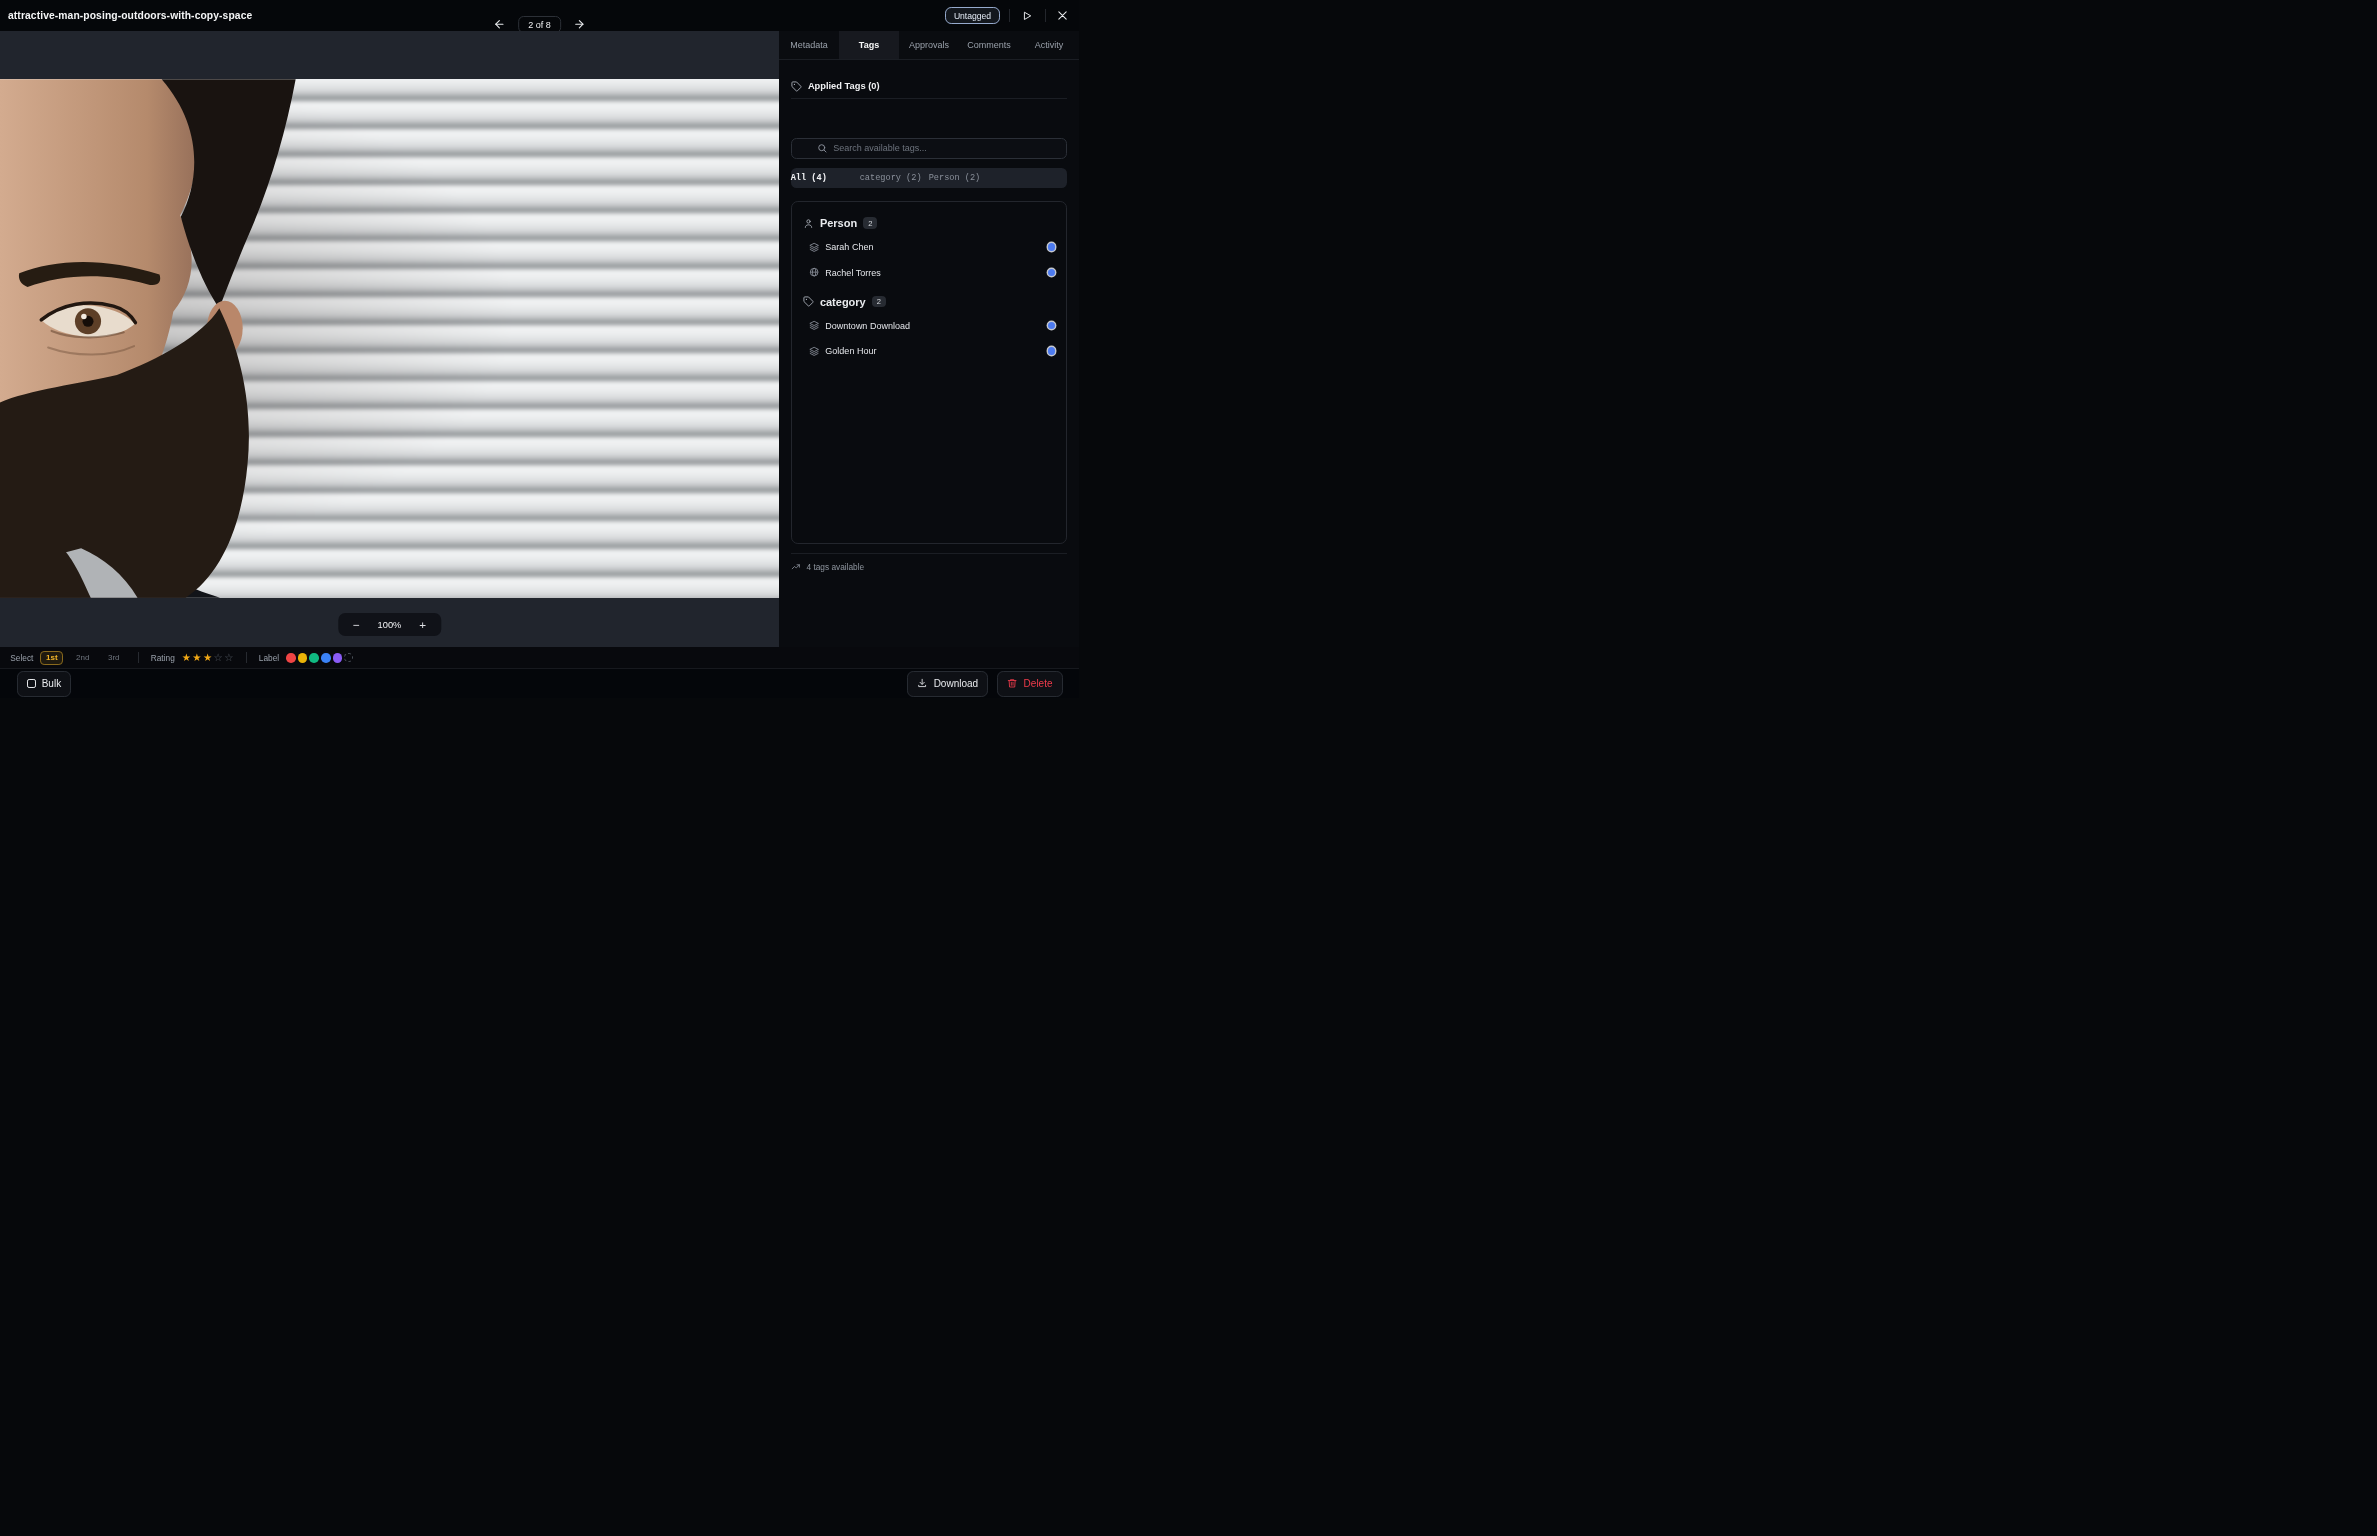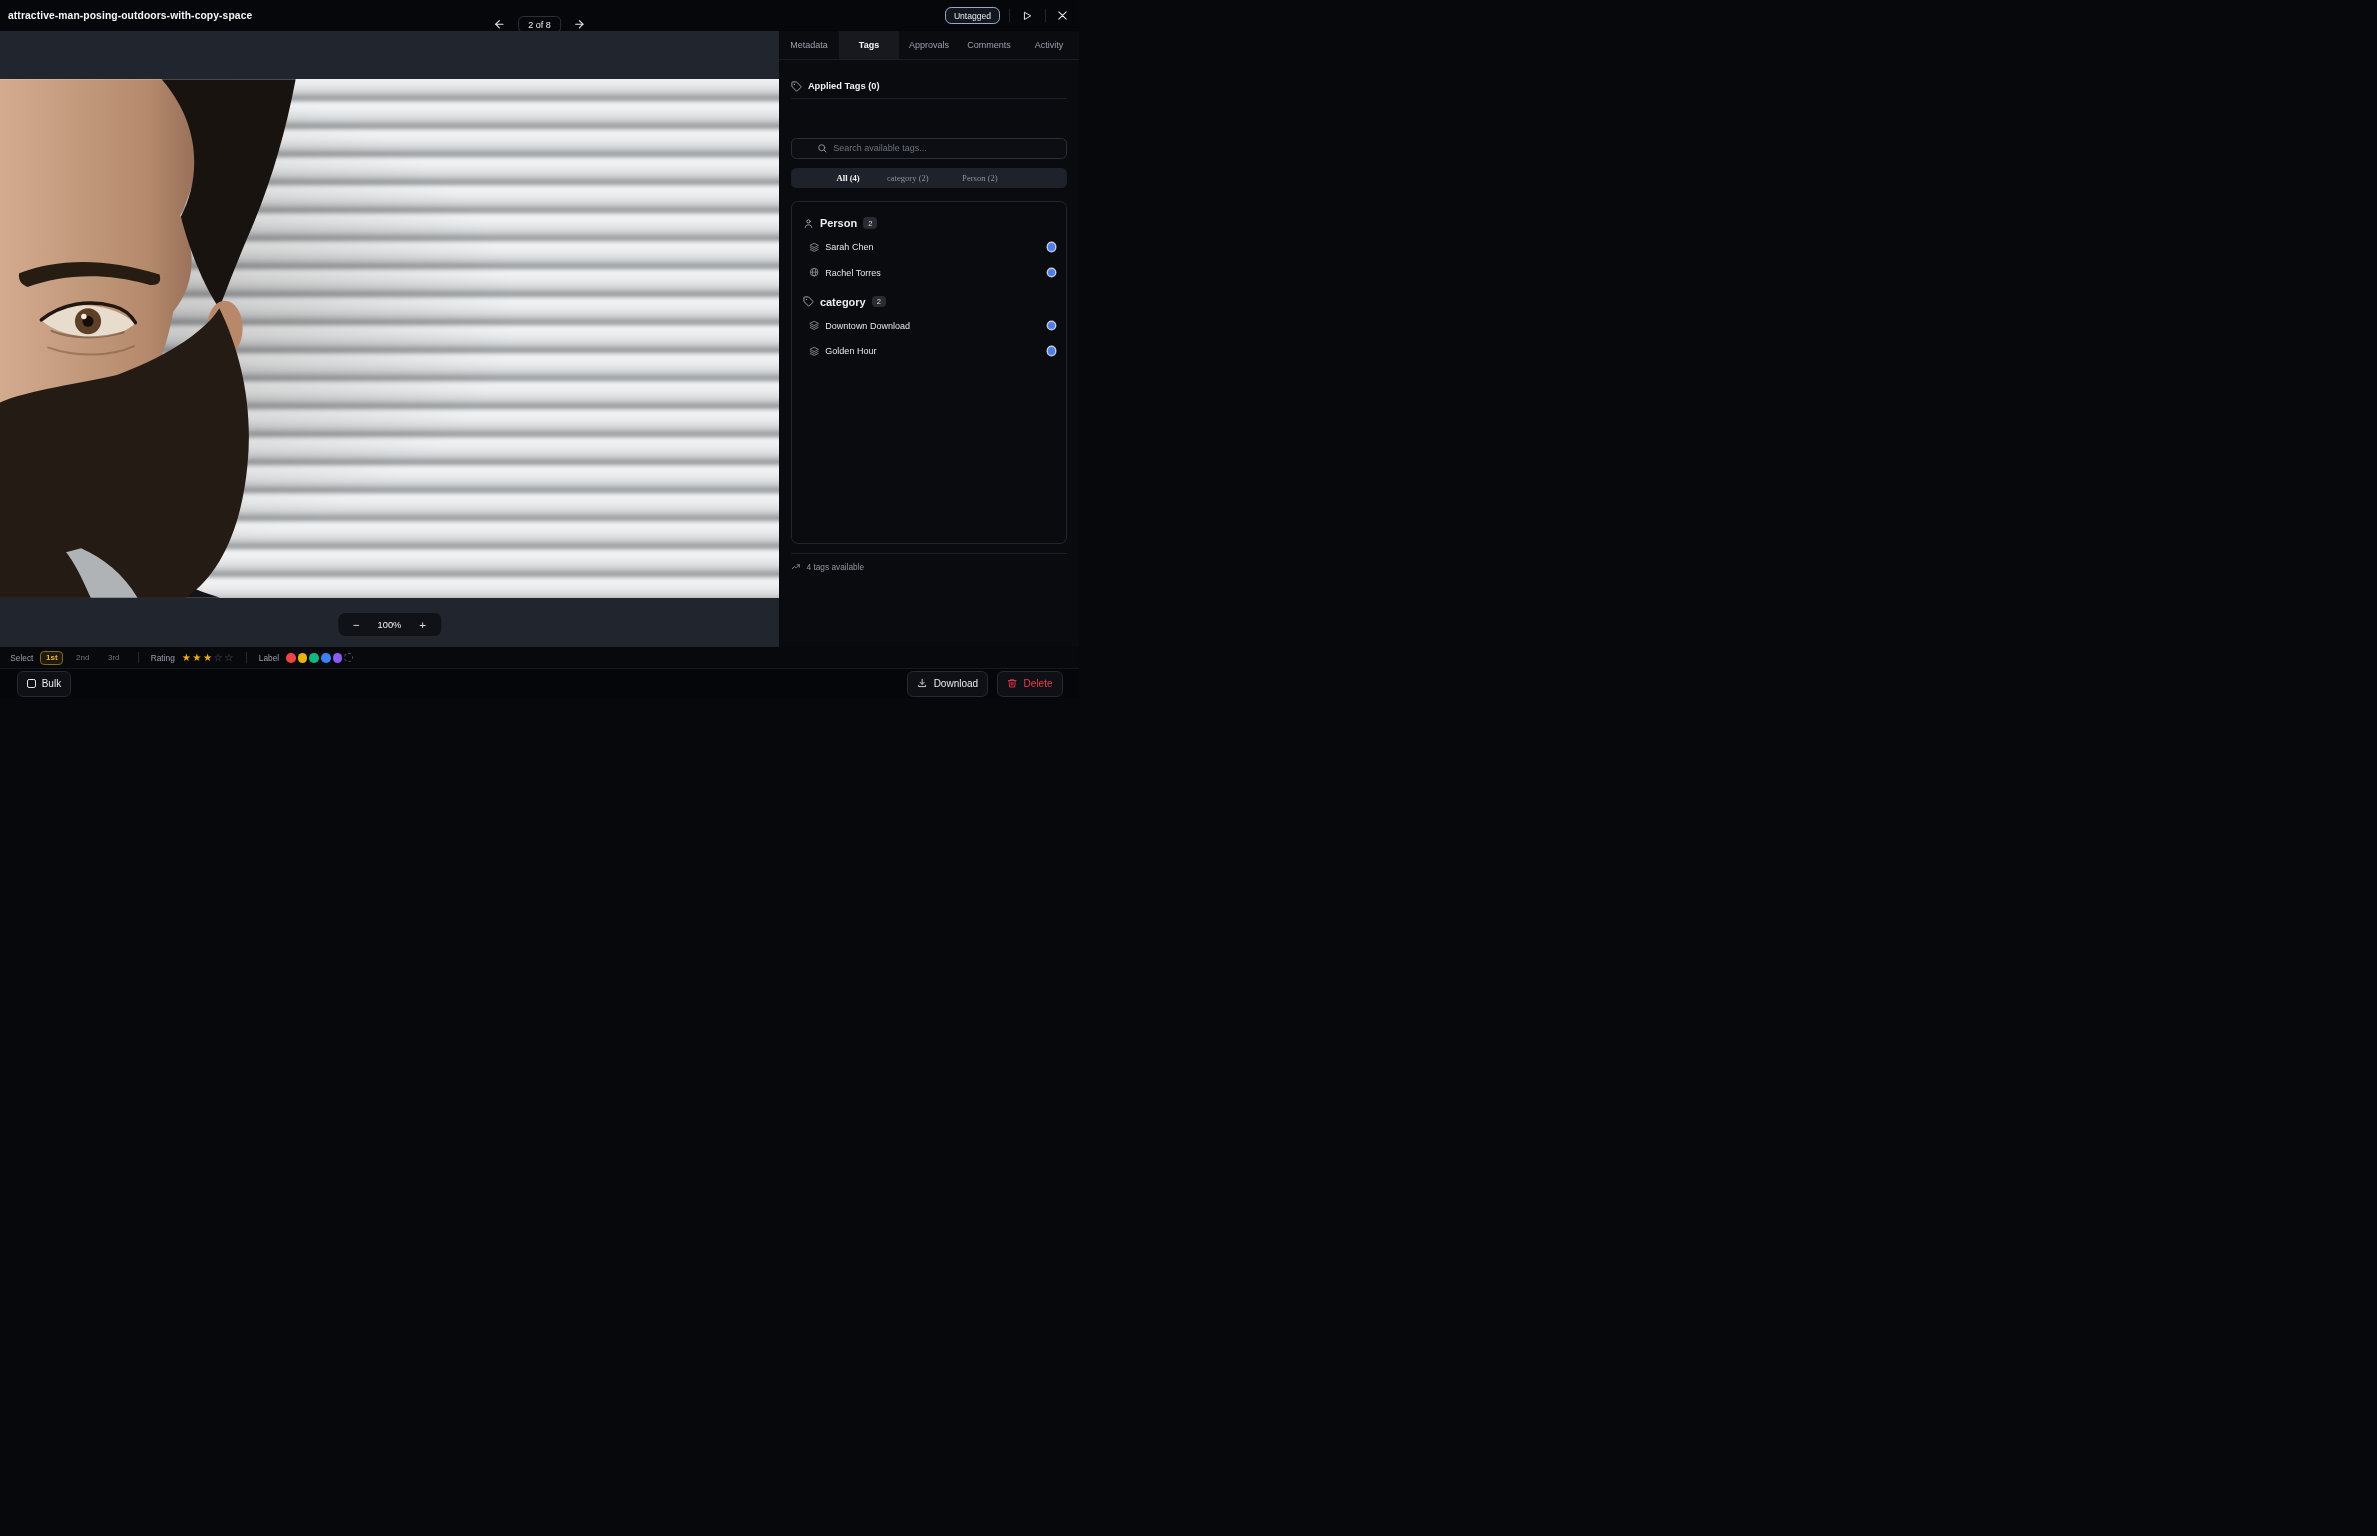--- a/index.html
+++ b/index.html
@@ -47,21 +47,21 @@
   .empty-icon-circle { margin-top:20.6px; width:23.4px; height:23.4px; border-radius:50%; background:#16191f;
     display:flex; align-items:center; justify-content:center; }
   .empty-text { margin-top:8.3px; font-size:9px; color:#9aa1ab; }
 
   .search-box { margin-top:39px; height:20.6px; border:0.7px solid #2b2f37; background:#0c0e13; border-radius:5.5px;
     display:flex; align-items:center; gap:6.2px; padding:0 25px; }
   .search-box input { flex:1; background:none; border:none; outline:none; color:#d7dade; font-size:9px; font-family:inherit; }
   .search-box input::placeholder { color:#6d737d; }
 
   .segmented { margin-top:9px; height:20.6px; background:#1e222a; border-radius:5.5px; display:flex; align-items:center; }
-  .seg { width:69px; text-align:right; font-size:8.6px; color:#8b919b; background:none; border:none; cursor:pointer; font-family:Liberation Serif, serif; }
+  .seg { width:69px; text-align:left; font-size:8.6px; color:#8b919b; background:none; border:none; cursor:pointer; font-family:Liberation Mono, monospace; }
   .seg.active { color:#f3f4f6; font-weight:bold; }
 
   .tag-list { margin-top:12.4px; height:343px; border:0.7px solid #23262d; border-radius:6.9px; padding:8.3px 11px; overflow:hidden; }
   .group-header { display:flex; align-items:center; gap:6.2px; margin-top:4.1px; height:18px; }
   .group-header.second { margin-top:9.6px; }
   .group-name { font-size:11px; font-weight:bold; color:#e9ebee; }
   .count-badge { font-size:7.6px; color:#d7dade; background:#272b32; border-radius:4.1px; padding:1.4px 4.8px; }
   .tag-row { display:flex; align-items:center; gap:6.2px; height:20.6px; margin-left:6.2px; margin-top:4.8px; cursor:pointer; }
   .tag-name { font-size:9px; color:#e4e6ea; }
   .blue-dot { margin-left:auto; width:7.6px; height:7.6px; border-radius:50%; box-shadow:0 0 0 1.4px rgba(230,234,240,.85); }

